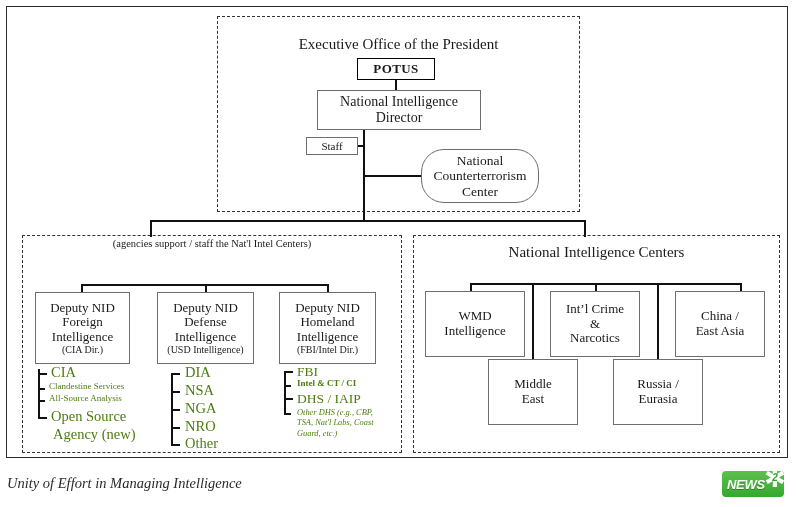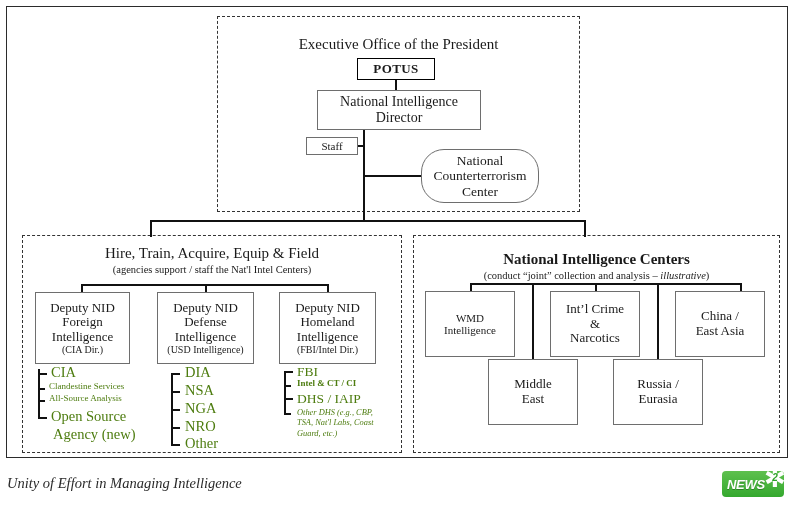--- a/index.html
+++ b/index.html
@@ -213,21 +213,20 @@
     <span class="ln">Counterterrorism</span>
     <span class="ln">Center</span>
   </div>
   <div class="hline" style="left:356px; top:168px; width:58px;"></div>
 
   <div class="hline" style="left:143px; top:213px; width:436px;"></div>
   <div class="vline" style="left:143px; top:213px; height:17px;"></div>
   <div class="vline" style="left:577px; top:213px; height:17px;"></div>
 
   <div class="dashed-panel" style="left:15px; top:228px; width:380px; height:218px;">
-    <div class="panel-title" style="margin-top:9px;">Hire, Train, Acquire, Equip &amp; Field</div>
     <div class="panel-sub" style="margin-top:2px;">(agencies support / staff the Nat'l Intel Centers)</div>
   </div>
 
   <div class="hline" style="left:74px; top:277px; width:248px;"></div>
   <div class="vline" style="left:74px; top:277px; height:8px;"></div>
   <div class="vline" style="left:198px; top:277px; height:8px;"></div>
   <div class="vline" style="left:320px; top:277px; height:8px;"></div>
 
   <div class="node" style="left:28px; top:285px; width:95px; height:72px; font-size:13px;">
     <span class="ln">Deputy NID</span>
@@ -283,34 +282,31 @@
     <div class="tick short" style="top:14px;"></div>
     <div class="tick" style="top:27px;"></div>
     <div class="tick short" style="top:42px;"></div>
   </div>
   <div class="blabel mid" style="left:290px; top:358px;">FBI</div>
   <div class="blabel tiny" style="left:290px; top:372px;font-weight:bold;">Intel &amp; CT / CI</div>
   <div class="blabel mid" style="left:290px; top:385px;">DHS / IAIP</div>
   <div class="blabel tiny2" style="left:290px; top:401px; width:78px;">Other DHS (e.g., CBP, TSA, Nat'l Labs, Coast Guard, etc.)</div>
 
   <div class="dashed-panel" style="left:406px; top:228px; width:367px; height:218px;">
-    <div class="panel-title" style="margin-top:15px;font-weight:bold;">National Intelligence Centers</div>
-    <div class="panel-sub" style="margin-top:2px;">
-      <span>(conduct “joint” collection and analysis – </span><i>illustrative</i><span>)</span>
-    </div>
+    <div class="panel-title" style="margin-top:8px;">National Intelligence Centers</div>
   </div>
 
   <div class="hline" style="left:463px; top:276px; width:272px;"></div>
   <div class="vline" style="left:463px; top:276px; height:8px;"></div>
   <div class="vline" style="left:525px; top:276px; height:76px;"></div>
   <div class="vline" style="left:588px; top:276px; height:8px;"></div>
   <div class="vline" style="left:650px; top:276px; height:76px;"></div>
   <div class="vline" style="left:733px; top:276px; height:8px;"></div>
 
-  <div class="node" style="left:418px; top:284px; width:90px; height:66px; font-size:11px;">
+  <div class="node" style="left:418px; top:284px; width:100px; height:66px; font-size:13px;">
     <span class="ln">WMD</span>
     <span class="ln">Intelligence</span>
   </div>
 
   <div class="node" style="left:481px; top:352px; width:90px; height:66px; font-size:13px;">
     <span class="ln">Middle</span>
     <span class="ln">East</span>
   </div>
 
   <div class="node" style="left:543px; top:284px; width:90px; height:66px; font-size:13px;">

